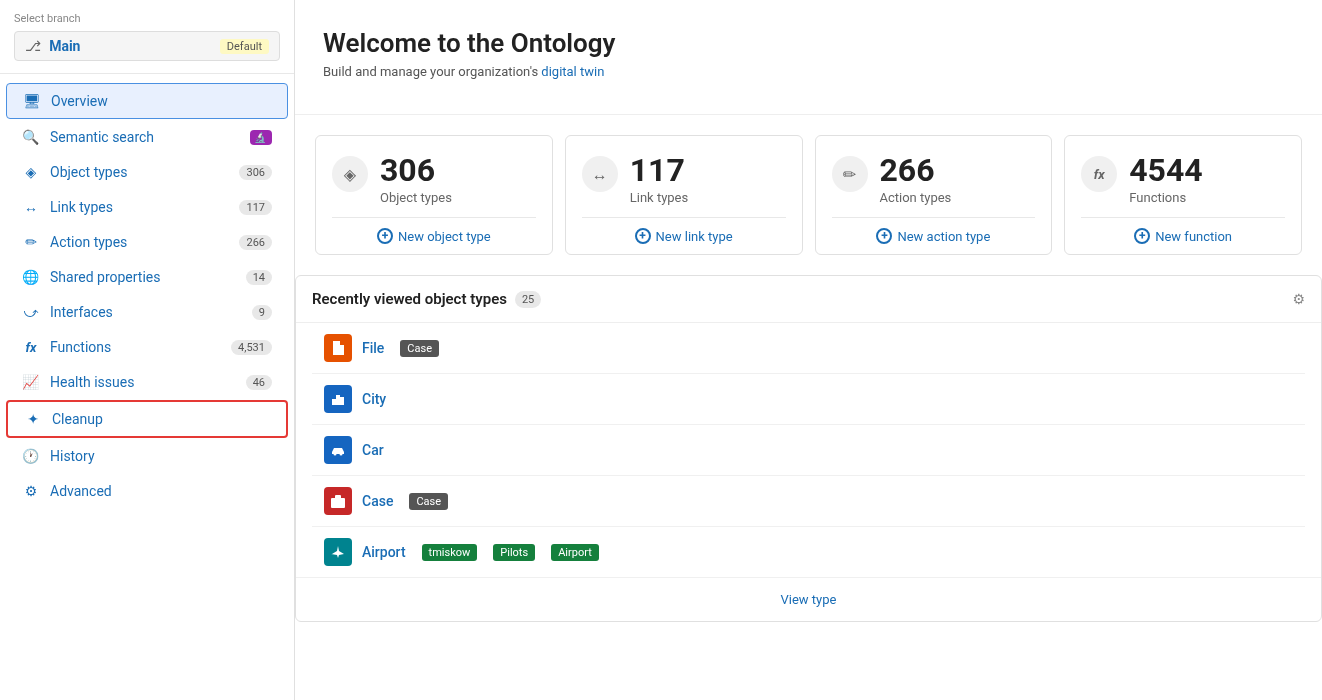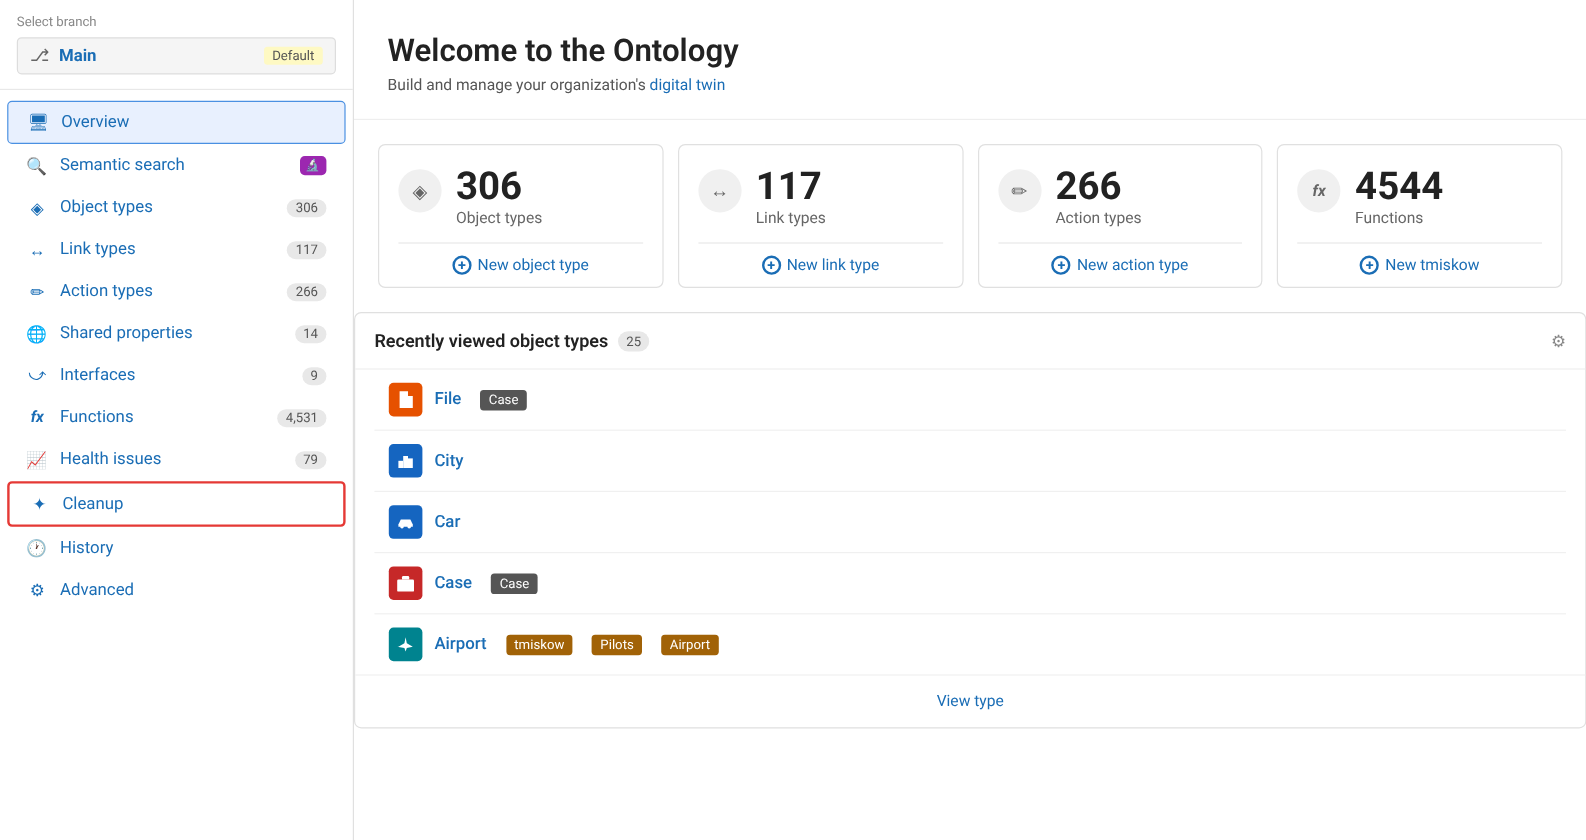--- a/index.html
+++ b/index.html
@@ -21,21 +21,21 @@
     .nav-item .nav-label { flex: 1; font-size: 14px; }
     .nav-item .nav-count { background: #e8e8e8; color: #555; font-size: 11px; padding: 1px 7px; border-radius: 10px; }
     .nav-icon { width: 18px; height: 18px; display: flex; align-items: center; justify-content: center; flex-shrink: 0; }
     .nav-badge-purple { background: #9c27b0; color: white; border-radius: 4px; font-size: 10px; padding: 2px 5px; }
 
     
     .main { flex: 1; overflow-y: auto; background: #f5f5f5; }
     .main-inner { background: #fff; margin: 0; min-height: 100%; }
 
     
-    .main-header { padding: 28px 28px 20px; border-bottom: 1px solid #eee; background: #fff; }
+    .main-header { padding: 28px 28px 35px; border-bottom: 1px solid #eee; background: #fff; }
     .main-title { font-size: 26px; font-weight: 600; color: #222; margin-bottom: 6px; }
     .main-subtitle { font-size: 13px; color: #555; }
     .main-subtitle a { color: #1a6db5; text-decoration: none; }
 
     
     .stats-grid { display: flex; gap: 0; padding: 20px 20px; background: #fff; }
     .stat-card { flex: 1; border: 1px solid #e0e0e0; border-radius: 6px; padding: 18px 16px 0; margin: 0 6px; display: flex; flex-direction: column; }
     .stat-card:first-child { margin-left: 0; }
     .stat-card:last-child { margin-right: 0; }
     .stat-top { display: flex; align-items: flex-start; gap: 12px; margin-bottom: 12px; }
@@ -50,21 +50,21 @@
     .recently-title { font-size: 15px; font-weight: 600; color: #222; }
     .recently-count { background: #e8e8e8; color: #555; font-size: 11px; padding: 2px 7px; border-radius: 10px; margin-left: 8px; }
     .recently-gear { margin-left: auto; color: #888; cursor: pointer; }
 
     .object-list { padding: 0 16px; }
     .object-row { display: flex; align-items: center; gap: 10px; padding: 11px 12px; border-bottom: 1px solid #f0f0f0; }
     .object-row:last-child { border-bottom: none; }
     .obj-icon { width: 28px; height: 28px; border-radius: 4px; display: flex; align-items: center; justify-content: center; font-size: 14px; flex-shrink: 0; }
     .obj-name { font-size: 14px; color: #1a6db5; font-weight: 500; }
     .obj-tag { background: #555; color: #fff; font-size: 11px; padding: 2px 7px; border-radius: 3px; margin-left: 6px; }
-    .obj-tag-dark { background: #a16207; color: #fff; font-size: 11px; padding: 2px 7px; border-radius: 3px; margin-left: 6px; }
+    .obj-tag-dark { background: #15803d; color: #fff; font-size: 11px; padding: 2px 7px; border-radius: 3px; margin-left: 6px; }
 
     .view-more { padding: 14px; text-align: center; color: #1a6db5; font-size: 13px; cursor: pointer; border-top: 1px solid #f0f0f0; }
 
     .plus-circle { display: inline-flex; align-items: center; justify-content: center; width: 16px; height: 16px; border: 2px solid #1a6db5; border-radius: 50%; color: #1a6db5; font-size: 12px; font-weight: bold; }
   </style>
 </head>
 <body>
 
 <div class="sidebar">
   <div class="sidebar-branch">
@@ -112,21 +112,21 @@
       <span class="nav-count">9</span>
     </div>
     <div class="nav-item">
       <span class="nav-icon" style="font-style:italic;font-weight:bold;font-size:13px;">fx</span>
       <span class="nav-label">Functions</span>
       <span class="nav-count">4,531</span>
     </div>
     <div class="nav-item">
       <span class="nav-icon">📈</span>
       <span class="nav-label">Health issues</span>
-      <span class="nav-count">79</span>
+      <span class="nav-count">46</span>
     </div>
     <div class="nav-item selected-red">
       <span class="nav-icon">✦</span>
       <span class="nav-label">Cleanup</span>
     </div>
     <div class="nav-item">
       <span class="nav-icon">🕐</span>
       <span class="nav-label">History</span>
     </div>
     <div class="nav-item">
@@ -193,21 +193,21 @@
       <div class="stat-card">
         <div class="stat-top">
           <div class="stat-icon" style="font-style:italic;font-weight:bold;font-size:13px;">fx</div>
           <div>
             <div class="stat-number">4544</div>
             <div class="stat-label">Functions</div>
           </div>
         </div>
         <div class="stat-action">
           <span class="plus-circle">+</span>
-          <span>New tmiskow</span>
+          <span>New function</span>
         </div>
       </div>
     </div>
 
     <div class="recently-section">
       <div class="recently-header">
         <span class="recently-title">Recently viewed object types</span>
         <span class="recently-count">25</span>
         <span class="recently-gear">⚙</span>
       </div>

